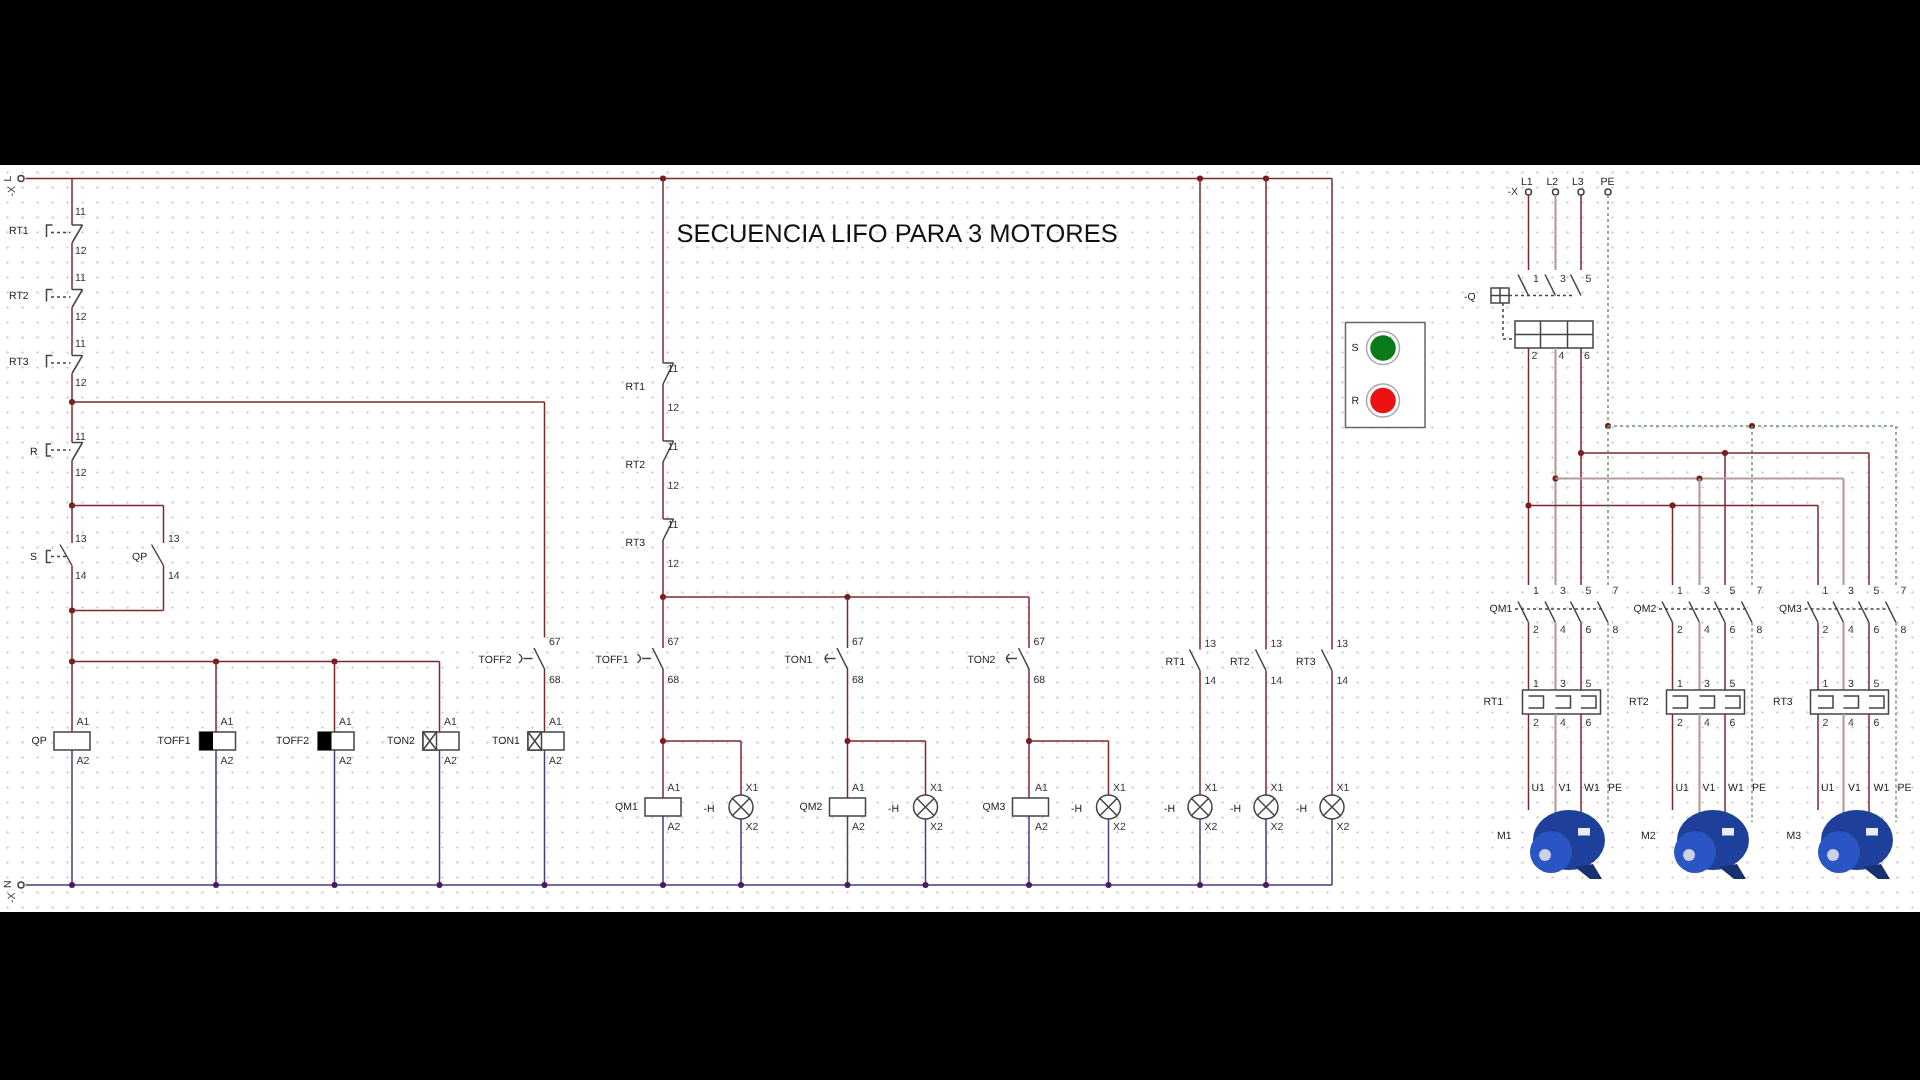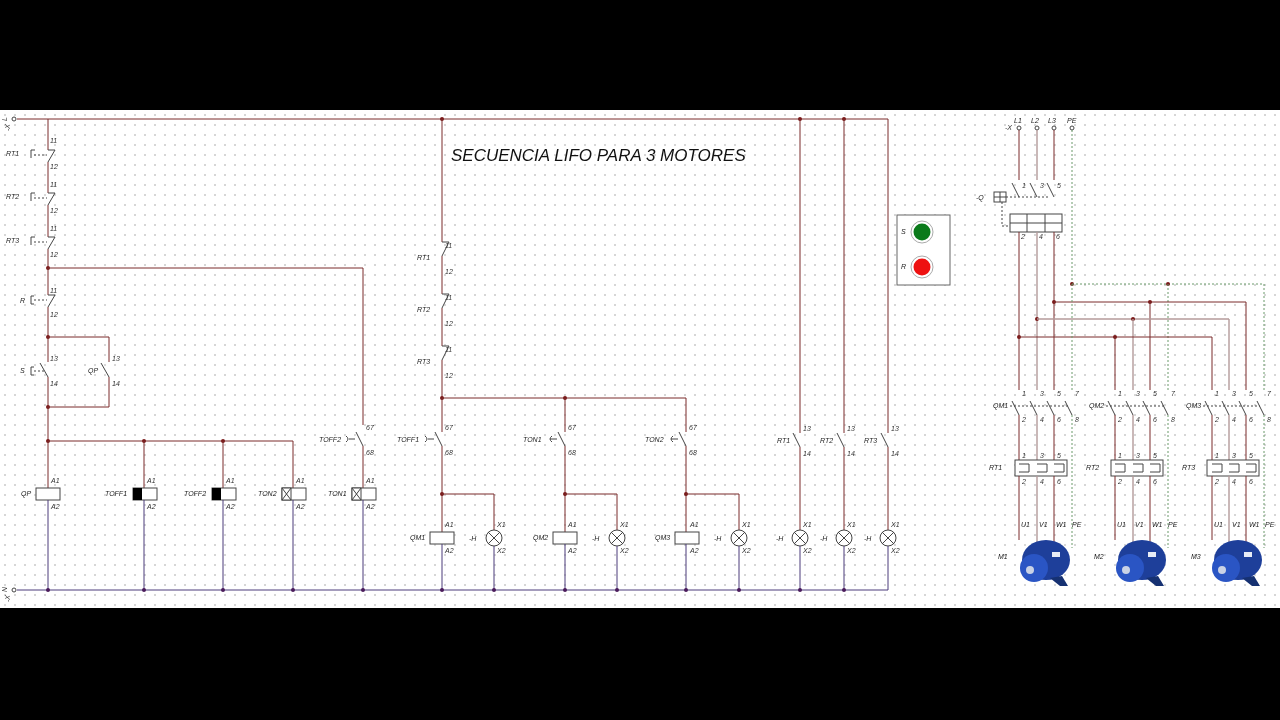--- a/index.html
+++ b/index.html
@@ -1,18 +1,18 @@
 <!DOCTYPE html>
 <html><head>
 <meta charset="utf-8">
 <style>
   html,body{margin:0;padding:0;background:#000;}
   body{width:1280px;height:720px;overflow:hidden;position:relative;font-family:"Liberation Sans",sans-serif;}
   #canvas{position:absolute;left:0;top:110px;width:1280px;height:498px;background:#fff;
-    background-image:radial-gradient(#d6d6d6 0.8px,transparent 0.9px);background-size:10px 10px;font-style:italic;}
+    background-image:radial-gradient(#d6d6d6 0.8px,transparent 0.9px);background-size:10px 10px;}
   svg{position:absolute;left:0;top:0;}
   .lbl{font-family:"Liberation Sans",sans-serif;font-size:7px;fill:#333;}
   .tag{font-family:"Liberation Sans",sans-serif;font-size:7px;fill:#222;}
   .title{font-family:"Liberation Sans",sans-serif;font-size:17px;fill:#111;}
   .w{stroke:#7a2a2a;stroke-width:1;fill:none;}
   .wn{stroke:#4a3a7a;stroke-width:1;fill:none;}
   .wg{stroke:#b49a9a;stroke-width:1.4;fill:none;}
   .pe{stroke:#6a9a6a;stroke-width:1;stroke-dasharray:2,2;fill:none;}
   .sym{stroke:#444;stroke-width:1;fill:none;}
   .dot{fill:#7a1a1a;}

